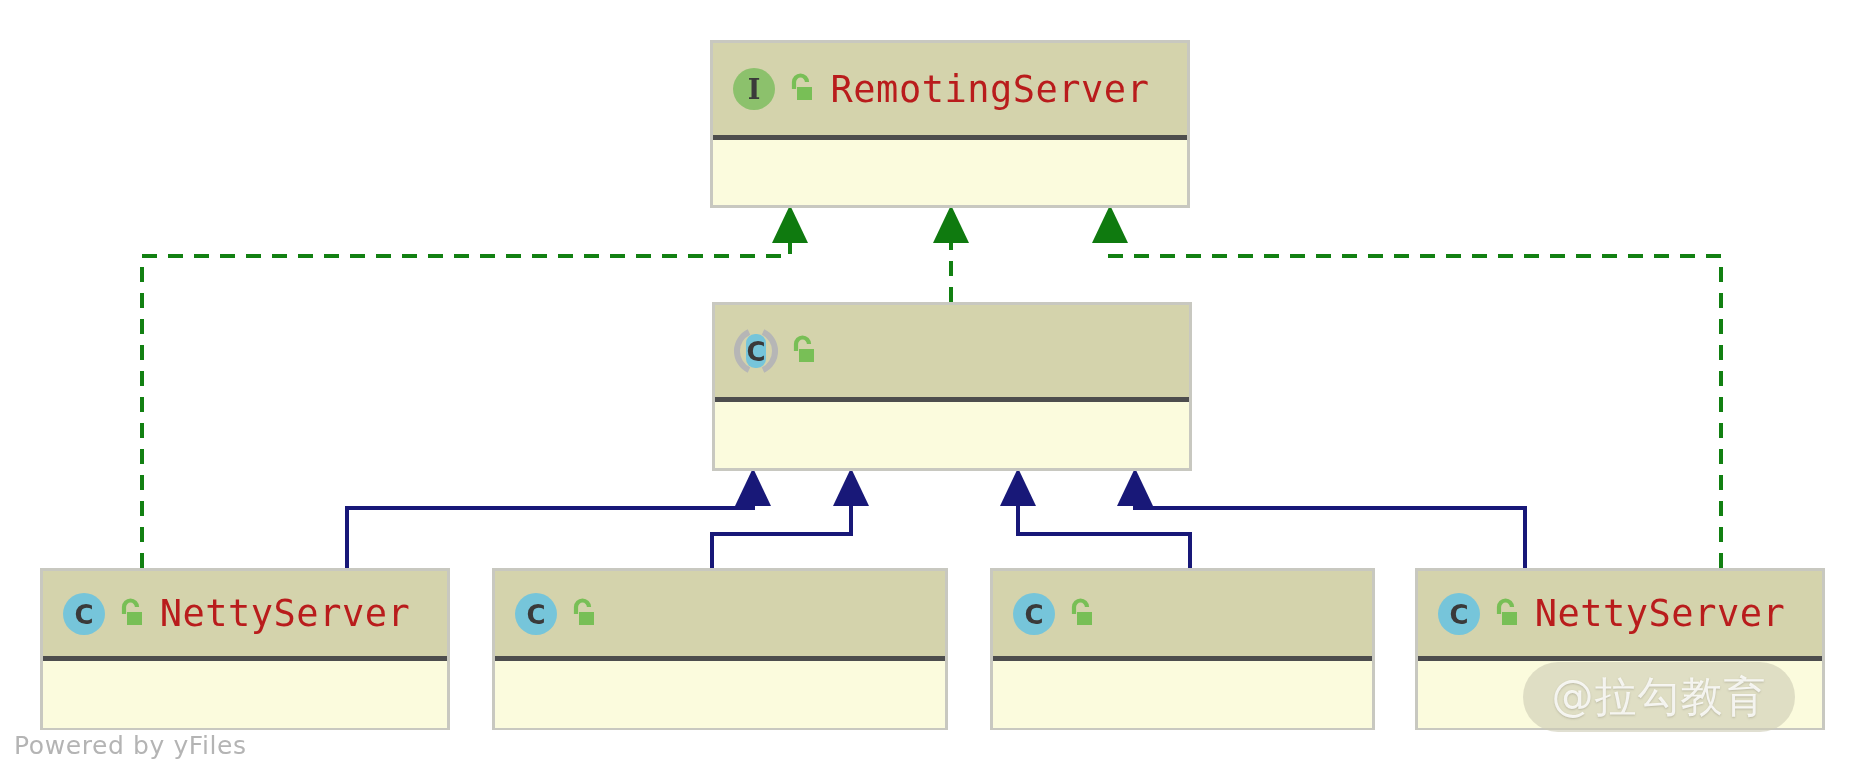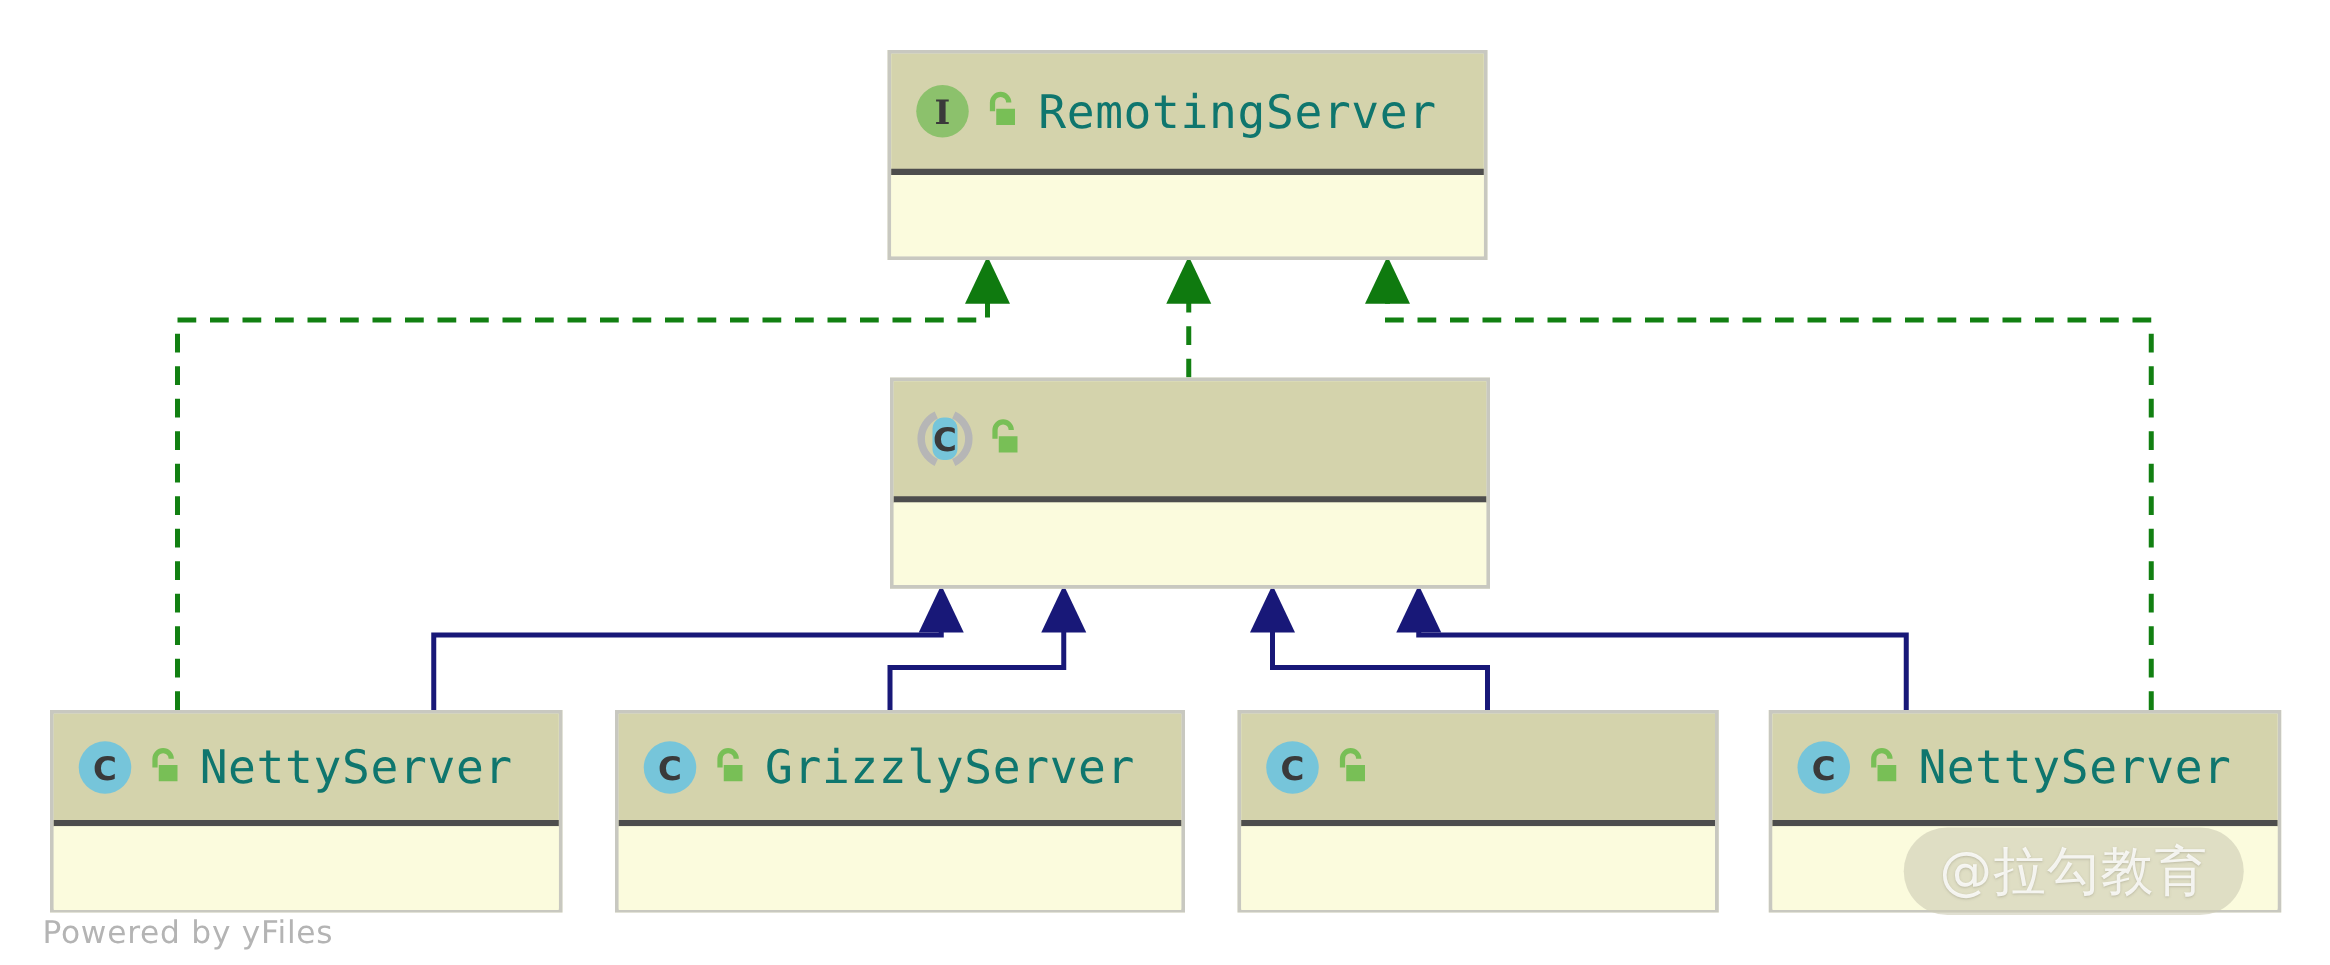--- a/index.html
+++ b/index.html
@@ -47,21 +47,21 @@
   }
   .uml-body {
     background: #fbfbdd;
     box-sizing: border-box;
   }
   .uml-title {
     flex: 1;
     text-align: center;
     font-family: "DejaVu Sans Mono", "Liberation Mono", monospace;
     font-size: 37px;
-    color: #0f766e;
+    color: #b91c1c;
     letter-spacing: 0.5px;
     padding-right: 24px;
     white-space: nowrap;
   }
 
   .icon-stereotype {
     width: 46px;
     height: 46px;
     flex: 0 0 46px;
     position: relative;
@@ -87,21 +87,21 @@
     line-height: 70px;
     text-align: center;
     font-family: "DejaVu Sans", sans-serif;
     letter-spacing: 1px;
     text-shadow: 0 1px 2px rgba(120,118,100,0.35);
     white-space: nowrap;
   }
 
   .powered {
     position: absolute;
-    left: 34px;
+    left: 14px;
     top: 731px;
     font-family: "DejaVu Sans", sans-serif;
     font-size: 25px;
     color: #b4b4b4;
     letter-spacing: 0.6px;
     white-space: nowrap;
   }
 </style>
 </head>
 <body>
@@ -211,21 +211,20 @@
           <circle cx="23" cy="23" r="21" fill="#76c5da"></circle>
           <text x="23" y="33" text-anchor="middle" font-family="DejaVu Sans, sans-serif" font-size="26" font-weight="bold" fill="#3a3a3a">C</text>
         </svg>
       </span>
       <span class="icon-lock">
         <svg viewBox="0 0 34 34" width="34" height="34" xmlns="http://www.w3.org/2000/svg">
           <path d="M 11 17 L 11 10 A 6.5 6.5 0 0 1 24 10" fill="none" stroke="#78bf56" stroke-width="4.2"></path>
           <rect x="14" y="15" width="15" height="13" fill="#78bf56"></rect>
         </svg>
       </span>
-      <span class="uml-title">GrizzlyServer</span>
     </div>
     <div class="uml-body" style="height:67px;"></div>
   </div>
 
   <div class="uml-node" style="left:990px; top:568px; width:385px; height:162px;">
     <div class="uml-header" style="height:90px;">
       <span class="icon-stereotype">
         <svg viewBox="0 0 46 46" width="46" height="46" xmlns="http://www.w3.org/2000/svg">
           <circle cx="23" cy="23" r="21" fill="#76c5da"></circle>
           <text x="23" y="33" text-anchor="middle" font-family="DejaVu Sans, sans-serif" font-size="26" font-weight="bold" fill="#3a3a3a">C</text>

